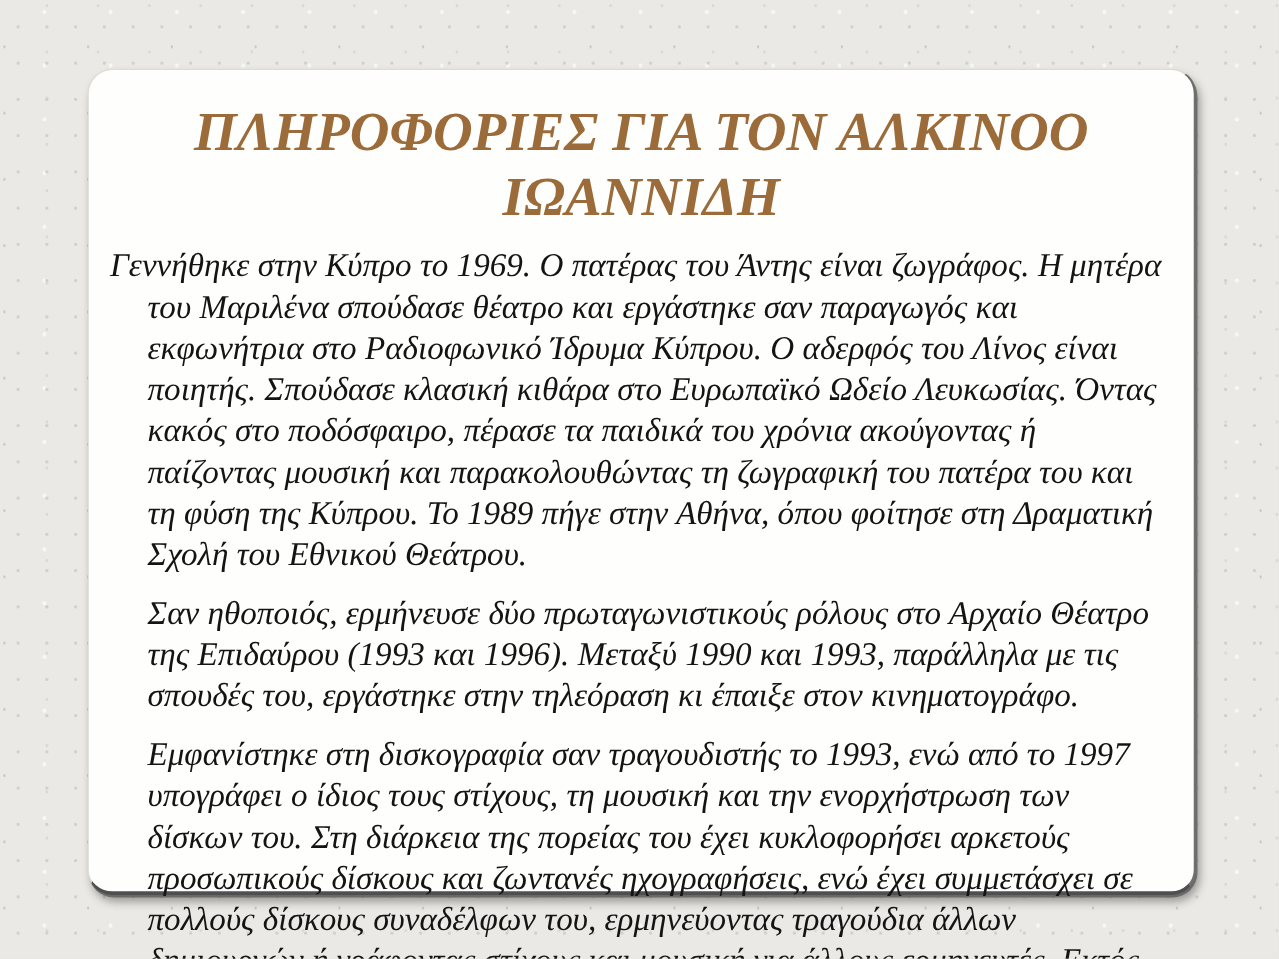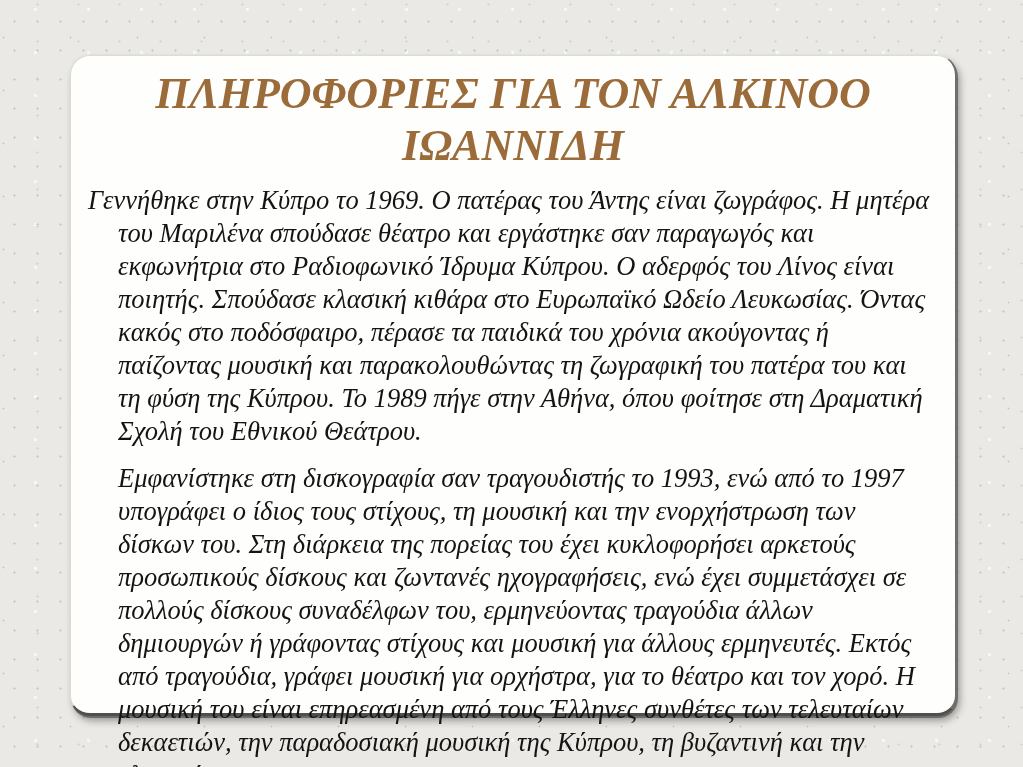--- a/index.html
+++ b/index.html
@@ -39,21 +39,21 @@
     border-bottom:3px solid var(--card-edge);
     box-shadow: 3px 5px 7px rgba(60,60,58,0.45), 1px 2px 0 #8a8a86;
   }
   .content{
     position:absolute;
     left:70px; top:68px;
     width:886px;
     z-index:2;
   }
   .slide-title{
-    margin:0 30px;
+    margin:12px 30px;
     text-align:center;
     font-weight:bold;
     font-style:italic;
     font-size:44px;
     line-height:1.18;
     letter-spacing:0px;
     color:var(--title-color);
   }
   .body-text{
     margin:12px 26px 0 18px;
@@ -74,16 +74,17 @@
 </style>
 </head>
 <body>
 
 <div class="stage">
   <div class="card"></div>
   <div class="content">
     <h1 class="slide-title">ΠΛΗΡΟΦΟΡΙΕΣ ΓΙΑ ΤΟΝ ΑΛΚΙΝΟΟ ΙΩΑΝΝΙΔΗ</h1>
     <div class="body-text">
       <p class="para hanging">Γεννήθηκε στην Κύπρο το 1969. Ο πατέρας του Άντης είναι ζωγράφος. Η μητέρα του Μαριλένα σπούδασε θέατρο και εργάστηκε σαν παραγωγός και εκφωνήτρια στο Ραδιοφωνικό Ίδρυμα Κύπρου. Ο αδερφός του Λίνος είναι ποιητής. Σπούδασε κλασική κιθάρα στο Ευρωπαϊκό Ωδείο Λευκωσίας. Όντας κακός στο ποδόσφαιρο, πέρασε τα παιδικά του χρόνια ακούγοντας ή παίζοντας μουσική και παρακολουθώντας τη ζωγραφική του πατέρα του και τη φύση της Κύπρου. Το 1989 πήγε στην Αθήνα, όπου φοίτησε στη Δραματική Σχολή του Εθνικού Θεάτρου.</p>
+      <p class="para indent">Σαν ηθοποιός, ερμήνευσε δύο πρωταγωνιστικούς ρόλους στο Αρχαίο Θέατρο της Επιδαύρου (1993 και 1996). Μεταξύ 1990 και 1993, παράλληλα με τις σπουδές του, εργάστηκε στην τηλεόραση κι έπαιξε στον κινηματογράφο.</p>
       <p class="para indent">Εμφανίστηκε στη δισκογραφία σαν τραγουδιστής το 1993, ενώ από το 1997 υπογράφει ο ίδιος τους στίχους, τη μουσική και την ενορχήστρωση των δίσκων του. Στη διάρκεια της πορείας του έχει κυκλοφορήσει αρκετούς προσωπικούς δίσκους και ζωντανές ηχογραφήσεις, ενώ έχει συμμετάσχει σε πολλούς δίσκους συναδέλφων του, ερμηνεύοντας τραγούδια άλλων δημιουργών ή γράφοντας στίχους και μουσική για άλλους ερμηνευτές. Εκτός από τραγούδια, γράφει μουσική για ορχήστρα, για το θέατρο και τον χορό. Η μουσική του είναι επηρεασμένη από τους Έλληνες συνθέτες των τελευταίων δεκαετιών, την παραδοσιακή μουσική της Κύπρου, τη βυζαντινή και την κλασική.</p>
     </div>
   </div>
 </div>
 
 </body></html>

